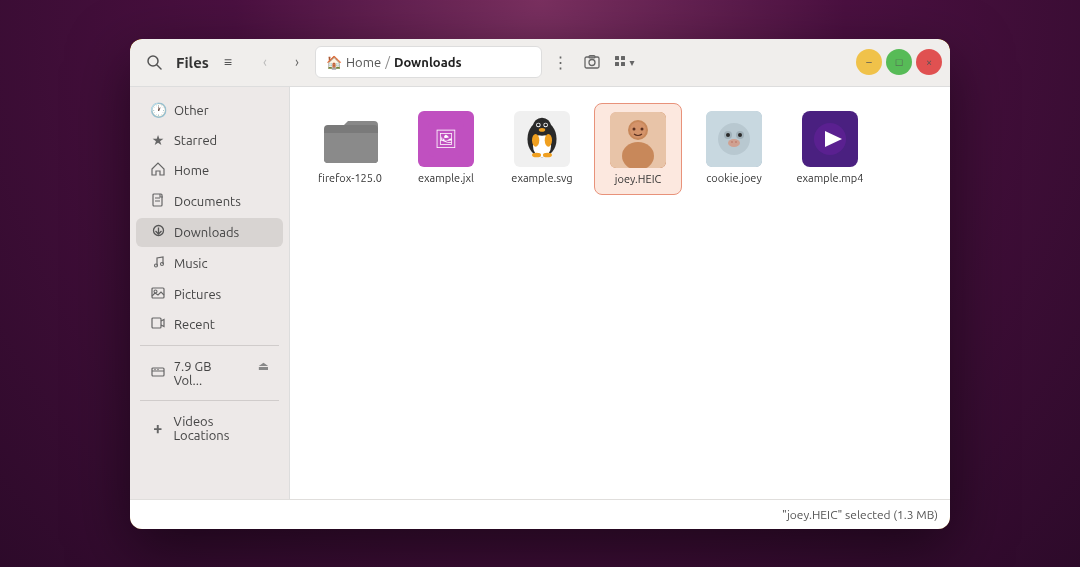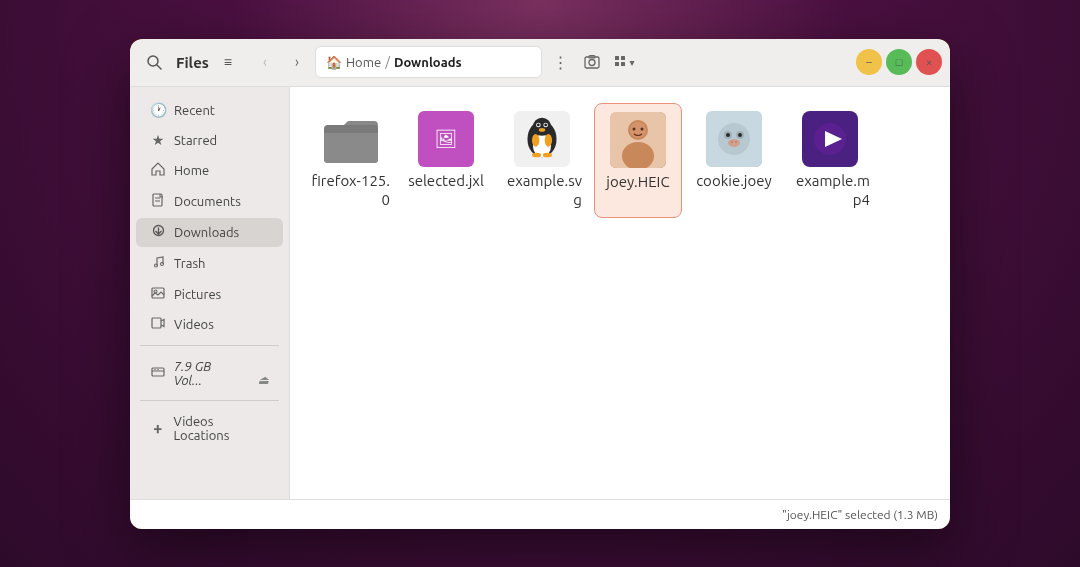--- a/index.html
+++ b/index.html
@@ -125,30 +125,29 @@
       gap: 8px;
       font-size: 13px;
       color: #444;
     }
     .sidebar-item.active { background: #d8d4d2; }
     .sidebar-icon { font-size: 14px; color: #666; width: 16px; text-align: center; }
     .sidebar-label { font-size: 13px; }
     .sidebar-divider { height: 1px; background: #d0cccb; margin: 6px 10px; }
     .sidebar-section-item {
       display: flex;
-      align-items: flex-end;
+      align-items: flex-start;
       padding: 6px 14px;
       cursor: pointer;
       border-radius: 6px;
       margin: 1px 6px;
       gap: 16px;
       font-size: 13px;
       color: #444;
       justify-content: space-between;
-      font-style: italic;
     }
     .sidebar-section-item-left {
       display: flex; align-items: center; gap: 8px;
     }
     .sidebar-eject {
       font-size: 12px; color: #888;
     }
     
     .main-area {
       flex: 1;
@@ -174,22 +173,22 @@
       gap: 4px;
     }
     .file-item.selected { background: #fce8df; border: 1.5px solid #e8927a; }
     .file-icon {
       width: 56px; height: 56px;
       display: flex; align-items: center; justify-content: center;
       border-radius: 6px;
       font-size: 36px;
     }
     .file-name {
-      font-size: 15px;
-      text-align: right;
+      font-size: 11px;
+      text-align: left;
       color: #333;
       word-break: break-all;
       line-height: 1.3;
       max-width: 80px;
     }
     
     .status-bar {
       background: white;
       border-top: 1px solid #e0dedc;
       padding: 6px 12px;
@@ -299,21 +298,21 @@
       <div class="win-btn close">×</div>
     </div>
   </div>
 
   <div class="content-area">
 
     <div class="sidebar">
 
       <div class="sidebar-item">
         <span class="sidebar-icon">🕐</span>
-        <span class="sidebar-label">Recent</span>
+        <span class="sidebar-label">Other</span>
       </div>
 
       <div class="sidebar-item">
         <span class="sidebar-icon">★</span>
         <span class="sidebar-label">Starred</span>
       </div>
 
       <div class="sidebar-item">
         <span class="sidebar-icon">
           <svg width="14" height="14" viewBox="0 0 14 14" fill="none">
@@ -347,42 +346,42 @@
       </div>
 
       <div class="sidebar-item">
         <span class="sidebar-icon">
           <svg width="13" height="14" viewBox="0 0 13 14" fill="none">
             <path d="M5 10.5V3L11 2V9" stroke="#666" stroke-width="1.2"></path>
             <circle cx="4" cy="10.5" r="1.5" stroke="#666" stroke-width="1.1"></circle>
             <circle cx="10" cy="9" r="1.5" stroke="#666" stroke-width="1.1"></circle>
           </svg>
         </span>
-        <span class="sidebar-label">Trash</span>
+        <span class="sidebar-label">Music</span>
       </div>
 
       <div class="sidebar-item">
         <span class="sidebar-icon">
           <svg width="14" height="12" viewBox="0 0 14 12" fill="none">
             <rect x="1" y="1" width="12" height="10" rx="1" stroke="#666" stroke-width="1.2"></rect>
             <circle cx="4.5" cy="4.5" r="1.5" stroke="#666" stroke-width="1.1"></circle>
             <polyline points="1,9 4,6 7,8 10,5 13,8" stroke="#666" stroke-width="1.1" fill="none"></polyline>
           </svg>
         </span>
         <span class="sidebar-label">Pictures</span>
       </div>
 
       <div class="sidebar-item">
         <span class="sidebar-icon">
           <svg width="14" height="12" viewBox="0 0 14 12" fill="none">
             <rect x="1" y="1" width="9" height="10" rx="1" stroke="#666" stroke-width="1.2"></rect>
             <polyline points="10,4 13,2.5 13,9.5 10,8" stroke="#666" stroke-width="1.2" fill="none"></polyline>
           </svg>
         </span>
-        <span class="sidebar-label">Videos</span>
+        <span class="sidebar-label">Recent</span>
       </div>
 
 
       <div class="sidebar-divider"></div>
 
       <div class="sidebar-section-item">
         <div class="sidebar-section-item-left">
           <span class="sidebar-icon">
             <svg width="14" height="12" viewBox="0 0 14 12" fill="none">
               <rect x="1" y="2" width="12" height="8" rx="1" stroke="#666" stroke-width="1.2"></rect>
@@ -418,21 +417,21 @@
           <span class="file-name">firefox-125.0</span>
         </div>
 
         <div class="file-item">
           <div class="jxl-icon">
             <svg width="36" height="36" viewBox="0 0 36 36">
               <rect width="36" height="36" rx="6" fill="#c050c0"></rect>
               <text x="18" y="24" text-anchor="middle" font-size="18" fill="white">🖼</text>
             </svg>
           </div>
-          <span class="file-name">selected.jxl</span>
+          <span class="file-name">example.jxl</span>
         </div>
 
         <div class="file-item">
           <div class="file-icon" style="background:#f0f0f0;border-radius:6px;width:56px;height:56px;display:flex;align-items:center;justify-content:center;">
             <svg width="46" height="50" viewBox="0 0 100 110">
 
               <ellipse cx="50" cy="55" rx="32" ry="40" fill="#2a2a2a"></ellipse>
               <ellipse cx="50" cy="70" rx="20" ry="25" fill="white"></ellipse>
               <circle cx="50" cy="28" r="20" fill="#2a2a2a"></circle>
               <circle cx="42" cy="24" r="5" fill="white"></circle>

